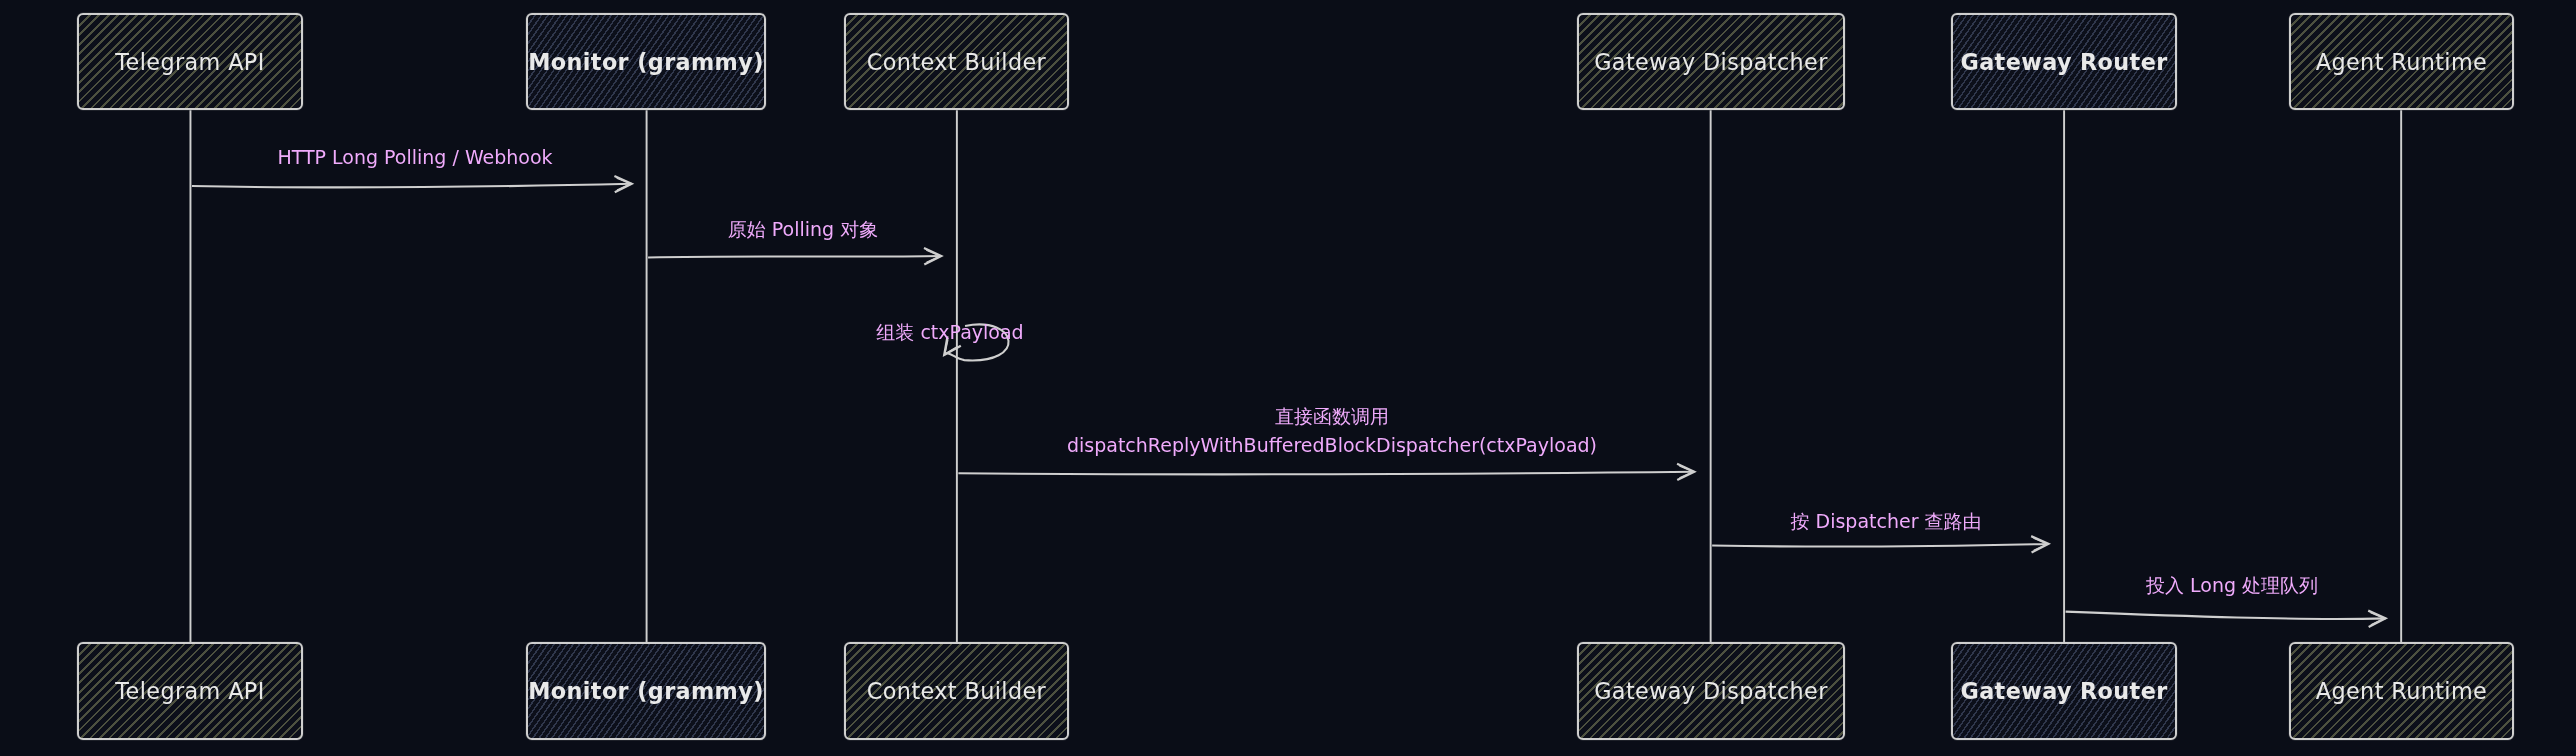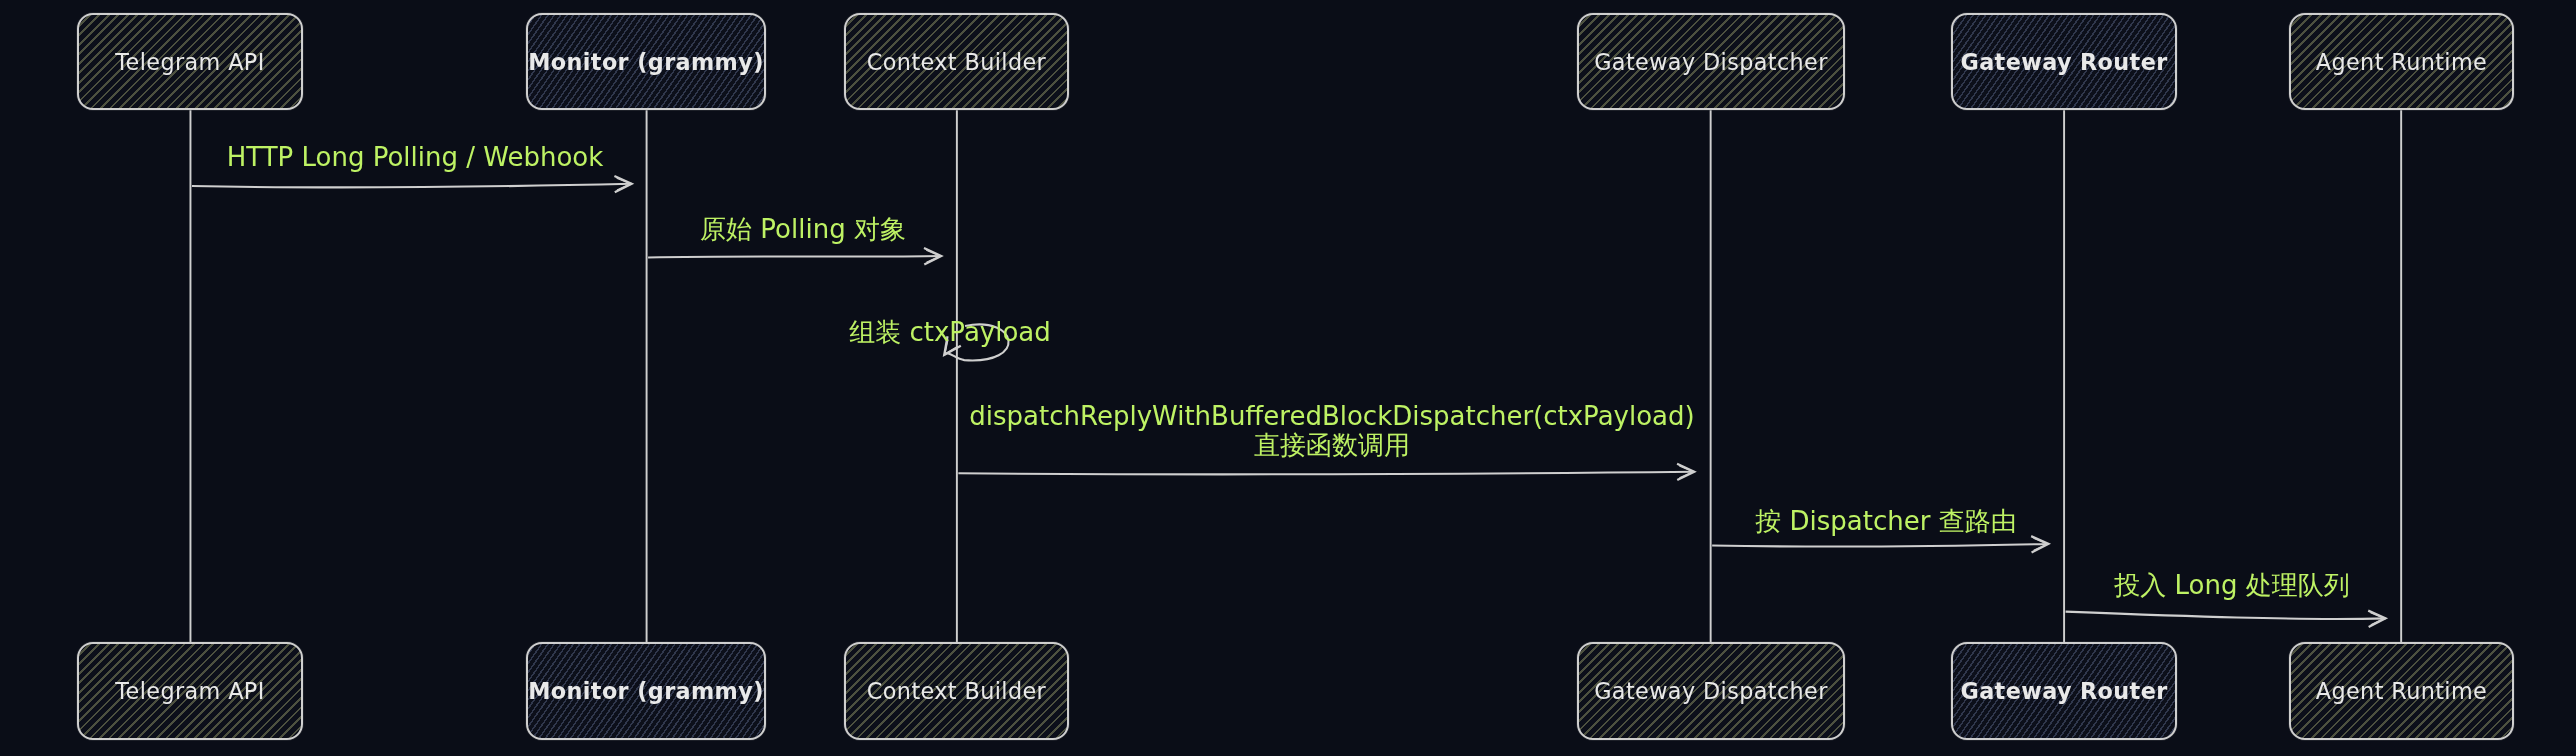--- a/index.html
+++ b/index.html
@@ -19,21 +19,21 @@
   #lines-layer {
     position: absolute;
     left: 0; top: 0;
     width: 2576px; height: 756px;
     pointer-events: none;
   }
   .actor-box {
     position: absolute;
     box-sizing: border-box;
     border: 2.2px solid #cfcfcf;
-    border-radius: 16px;
+    border-radius: 6px;
     display: flex;
     align-items: center;
     justify-content: center;
     text-align: center;
     font-size: 22.3px;
     letter-spacing: 0.4px;
     color: #e9e9e9;
     box-shadow: 0 0 0 0.7px rgba(160,160,160,0.18);
   }
   
@@ -51,22 +51,22 @@
         rgba(92, 104, 138, 0.45) 0px, rgba(92, 104, 138, 0.45) 1.5px,
         rgba(0,0,0,0) 1.5px, rgba(0,0,0,0) 5.2px),
       #0c0f1a;
     font-weight: bold;
   }
   .msg-label {
     position: absolute;
     transform: translate(-50%, -50%);
     white-space: nowrap;
     text-align: center;
-    font-size: 26px;
-    color: #bef264;
+    font-size: 19px;
+    color: #f0abfc;
     line-height: 29px;
   }
   .msg-label span { display: block; }
 </style>
 </head>
 <body>
 
 <div id="canvas">
 
   <svg id="lines-layer" viewBox="0 0 3460 1016" xmlns="http://www.w3.org/2000/svg">
@@ -127,20 +127,20 @@
     <span>Gateway Router</span>
   </div>
   <div class="actor-box hatch-a" style="left:2289px; top:642px; width:225px; height:98px;">
     <span>Agent Runtime</span>
   </div>
 
   <div class="msg-label" style="left:415px; top:157px;">HTTP Long Polling / Webhook</div>
   <div class="msg-label" style="left:803px; top:229px;">原始 Polling 对象</div>
   <div class="msg-label" style="left:950px; top:300px;margin-top:32px;">组装 ctxPayload</div>
   <div class="msg-label" style="left:1332px; top:431px;">
+    <span>直接函数调用</span>
     <span>dispatchReplyWithBufferedBlockDispatcher(ctxPayload)</span>
-    <span>直接函数调用</span>
   </div>
   <div class="msg-label" style="left:1886px; top:521px;">按 Dispatcher 查路由</div>
   <div class="msg-label" style="left:2232px; top:585px;">投入 Long 处理队列</div>
 
 </div>
 
 
 </body></html>

